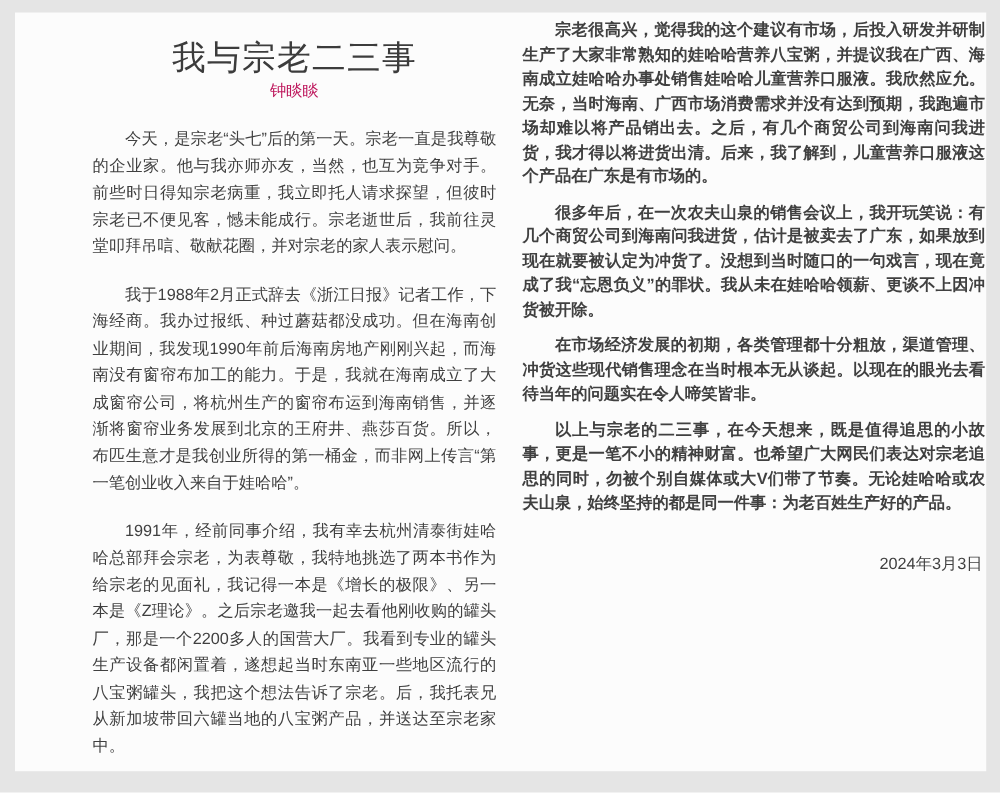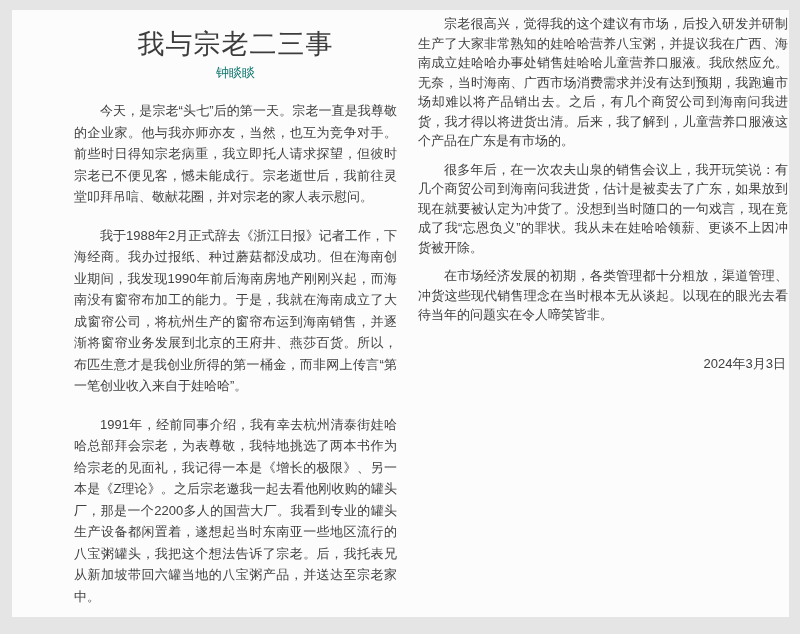--- a/index.html
+++ b/index.html
@@ -38,34 +38,34 @@
     font-size: 13px;
     line-height: 19.5px;
   }
   .doc-title {
     margin: 10px 0 4px 0;
     text-align: center;
     font-size: 27px;
     font-weight: 500;
     color: #3c3c3c;
     letter-spacing: 1px;
-    font-family: Liberation Mono, monospace;
   }
   .doc-author {
     text-align: center;
     font-size: 13px;
-    color: #0f766e;
+    color: #be185d;
     margin-bottom: 16px;
   }
   .col p {
     margin: 17px 0 11px 0;
     text-indent: 2em;
   }
   .col-right p {
     margin: 0 0 9px 0;
+    font-weight: bold;
   }
   .signoff {
     margin-top: 26px;
     text-align: right;
     padding-right: 2px;
     font-size: 13px;
     color: #404040;
     line-height: 26px;
   }
 </style>
@@ -81,20 +81,21 @@
 
       <p>今天，是宗老“头七”后的第一天。宗老一直是我尊敬的企业家。他与我亦师亦友，当然，也互为竞争对手。前些时日得知宗老病重，我立即托人请求探望，但彼时宗老已不便见客，憾未能成行。宗老逝世后，我前往灵堂叩拜吊唁、敬献花圈，并对宗老的家人表示慰问。</p>
       <p>我于1988年2月正式辞去《浙江日报》记者工作，下海经商。我办过报纸、种过蘑菇都没成功。但在海南创业期间，我发现1990年前后海南房地产刚刚兴起，而海南没有窗帘布加工的能力。于是，我就在海南成立了大成窗帘公司，将杭州生产的窗帘布运到海南销售，并逐渐将窗帘业务发展到北京的王府井、燕莎百货。所以，布匹生意才是我创业所得的第一桶金，而非网上传言“第一笔创业收入来自于娃哈哈”。</p>
       <p>1991年，经前同事介绍，我有幸去杭州清泰街娃哈哈总部拜会宗老，为表尊敬，我特地挑选了两本书作为给宗老的见面礼，我记得一本是《增长的极限》、另一本是《Z理论》。之后宗老邀我一起去看他刚收购的罐头厂，那是一个2200多人的国营大厂。我看到专业的罐头生产设备都闲置着，遂想起当时东南亚一些地区流行的八宝粥罐头，我把这个想法告诉了宗老。后，我托表兄从新加坡带回六罐当地的八宝粥产品，并送达至宗老家中。</p>
     </div>
 
     <div class="col col-right">
       <p>宗老很高兴，觉得我的这个建议有市场，后投入研发并研制生产了大家非常熟知的娃哈哈营养八宝粥，并提议我在广西、海南成立娃哈哈办事处销售娃哈哈儿童营养口服液。我欣然应允。无奈，当时海南、广西市场消费需求并没有达到预期，我跑遍市场却难以将产品销出去。之后，有几个商贸公司到海南问我进货，我才得以将进货出清。后来，我了解到，儿童营养口服液这个产品在广东是有市场的。</p>
       <p>很多年后，在一次农夫山泉的销售会议上，我开玩笑说：有几个商贸公司到海南问我进货，估计是被卖去了广东，如果放到现在就要被认定为冲货了。没想到当时随口的一句戏言，现在竟成了我“忘恩负义”的罪状。我从未在娃哈哈领薪、更谈不上因冲货被开除。</p>
       <p>在市场经济发展的初期，各类管理都十分粗放，渠道管理、冲货这些现代销售理念在当时根本无从谈起。以现在的眼光去看待当年的问题实在令人啼笑皆非。</p>
+      <p>以上与宗老的二三事，在今天想来，既是值得追思的小故事，更是一笔不小的精神财富。也希望广大网民们表达对宗老追思的同时，勿被个别自媒体或大V们带了节奏。无论娃哈哈或农夫山泉，始终坚持的都是同一件事：为老百姓生产好的产品。</p>
 
       <div class="signoff">
         <div>2024年3月3日</div>
 
       </div>
     </div>
 
   </div>
 </div>
 

